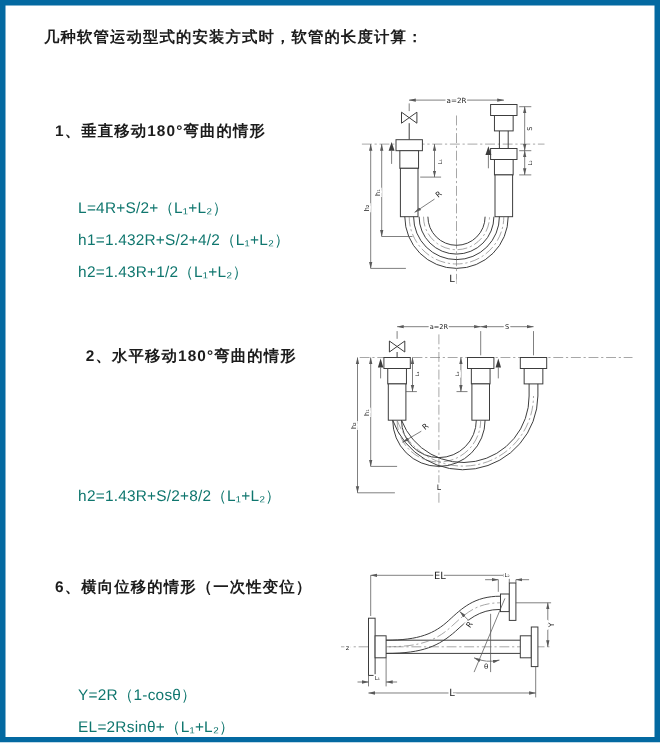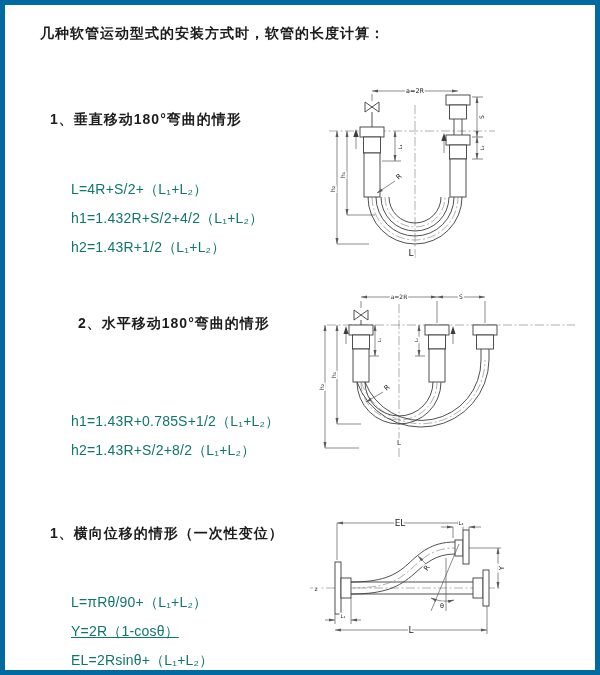--- a/index.html
+++ b/index.html
@@ -130,21 +130,20 @@
 
     <g>
       <text class="dl" x="84" y="104" font-size="7" text-anchor="middle" transform="rotate(-40 84 102)">R</text>
       <path class="dim" d="M80,106 L62,118" marker-end="url(#a1)"></path>
     </g>
 
     <text class="dl" x="96" y="181" font-size="9" text-anchor="middle">L</text>
   </svg>
 
   <div class="sec-heading" style="left:45px; top:310px;margin-left:28px;">2、水平移动180°弯曲的情形</div>
-  <div class="formula" style="left:66px; top:368px;">h1=1.43R+0.785S+1/2（L₁+L₂）</div>
   <div class="formula" style="left:66px; top:397px;">h2=1.43R+S/2+8/2（L₁+L₂）</div>
 
   <svg class="diagram" style="left:308px; top:277px;" width="292" height="182" viewBox="0 0 292 182">
     <defs>
       <marker id="a2" viewBox="0 0 10 10" refX="9.5" refY="5" markerWidth="9" markerHeight="9" orient="auto-start-reverse">
         <path d="M0,2.6 L10,5 L0,7.4 Z" fill="#5a5a5a"></path>
       </marker>
       <pattern id="hp2" width="4" height="4" patternUnits="userSpaceOnUse">
         <path d="M0,0 L4,4 M4,0 L0,4" stroke="#6a6a6a" stroke-width="0.5"></path>
       </pattern>
@@ -225,23 +224,22 @@
     </g>
 
     <g>
       <text class="dl" x="74" y="108" font-size="7" text-anchor="middle" transform="rotate(-40 74 106)">R</text>
       <path class="dim" d="M70,110 L53,120" marker-end="url(#a2)"></path>
     </g>
 
     <text class="dl" x="86" y="163" font-size="7" text-anchor="middle">L</text>
   </svg>
 
-  <div class="sec-heading" style="left:45px; top:520px;">1、横向位移的情形（一次性变位）</div>
-  <div class="formula" style="left:66px; top:549px;">L=πRθ/90+（L₁+L₂）</div>
-  <div class="formula" style="left:66px; top:578px;text-decoration:underline;">Y=2R（1-cosθ）</div>
+  <div class="sec-heading" style="left:45px; top:520px;">6、横向位移的情形（一次性变位）</div>
+  <div class="formula" style="left:66px; top:578px;">Y=2R（1-cosθ）</div>
   <div class="formula" style="left:66px; top:607px;text-align:right;">EL=2Rsinθ+（L₁+L₂）</div>
 
   <svg class="diagram" style="left:300px; top:503px;" width="300" height="145" viewBox="0 0 300 145">
     <defs>
       <marker id="a3" viewBox="0 0 10 10" refX="9.5" refY="5" markerWidth="9" markerHeight="9" orient="auto-start-reverse">
         <path d="M0,2.6 L10,5 L0,7.4 Z" fill="#5a5a5a"></path>
       </marker>
     </defs>
 
     <g>

